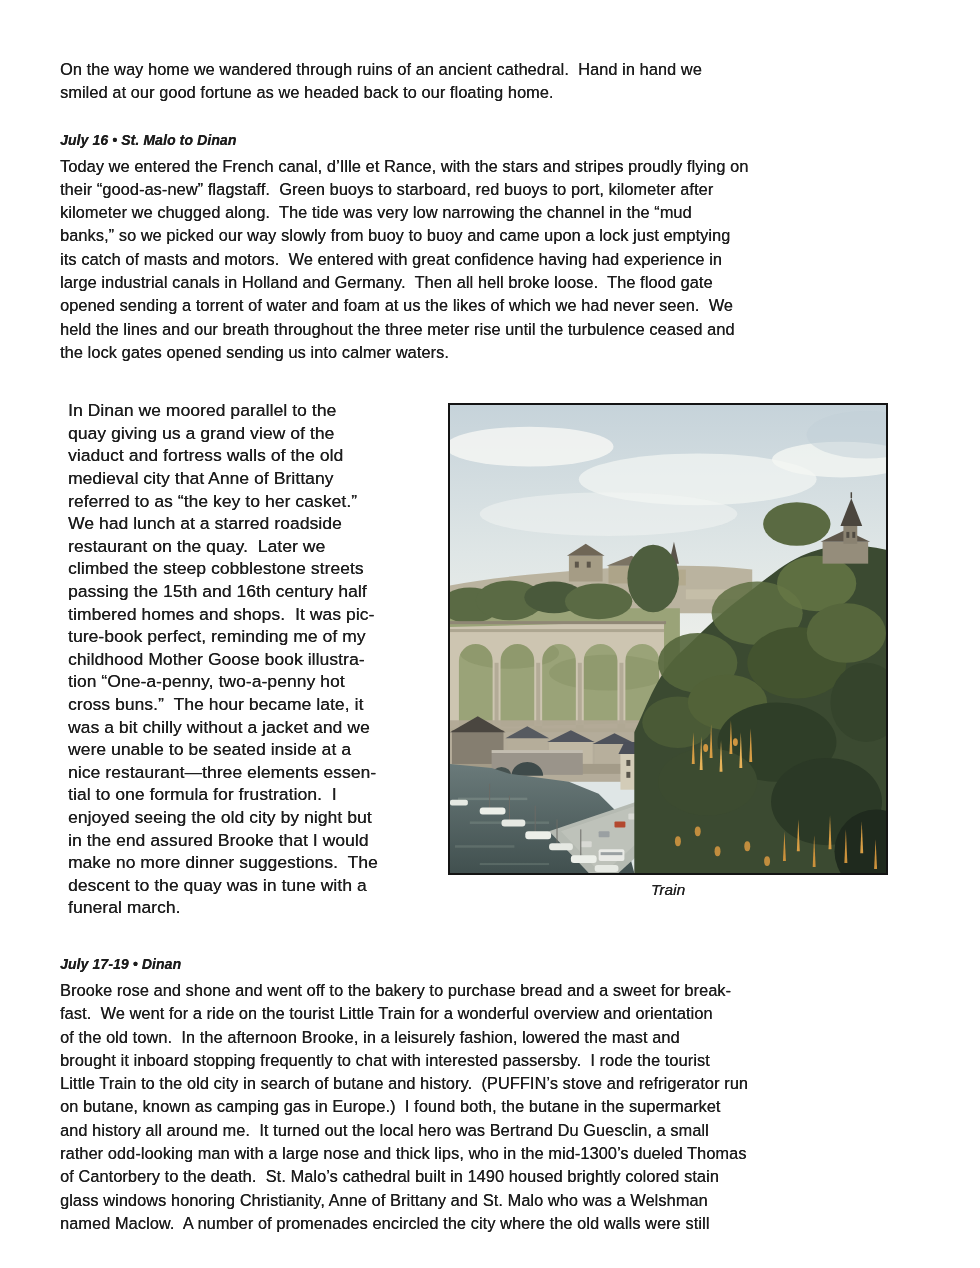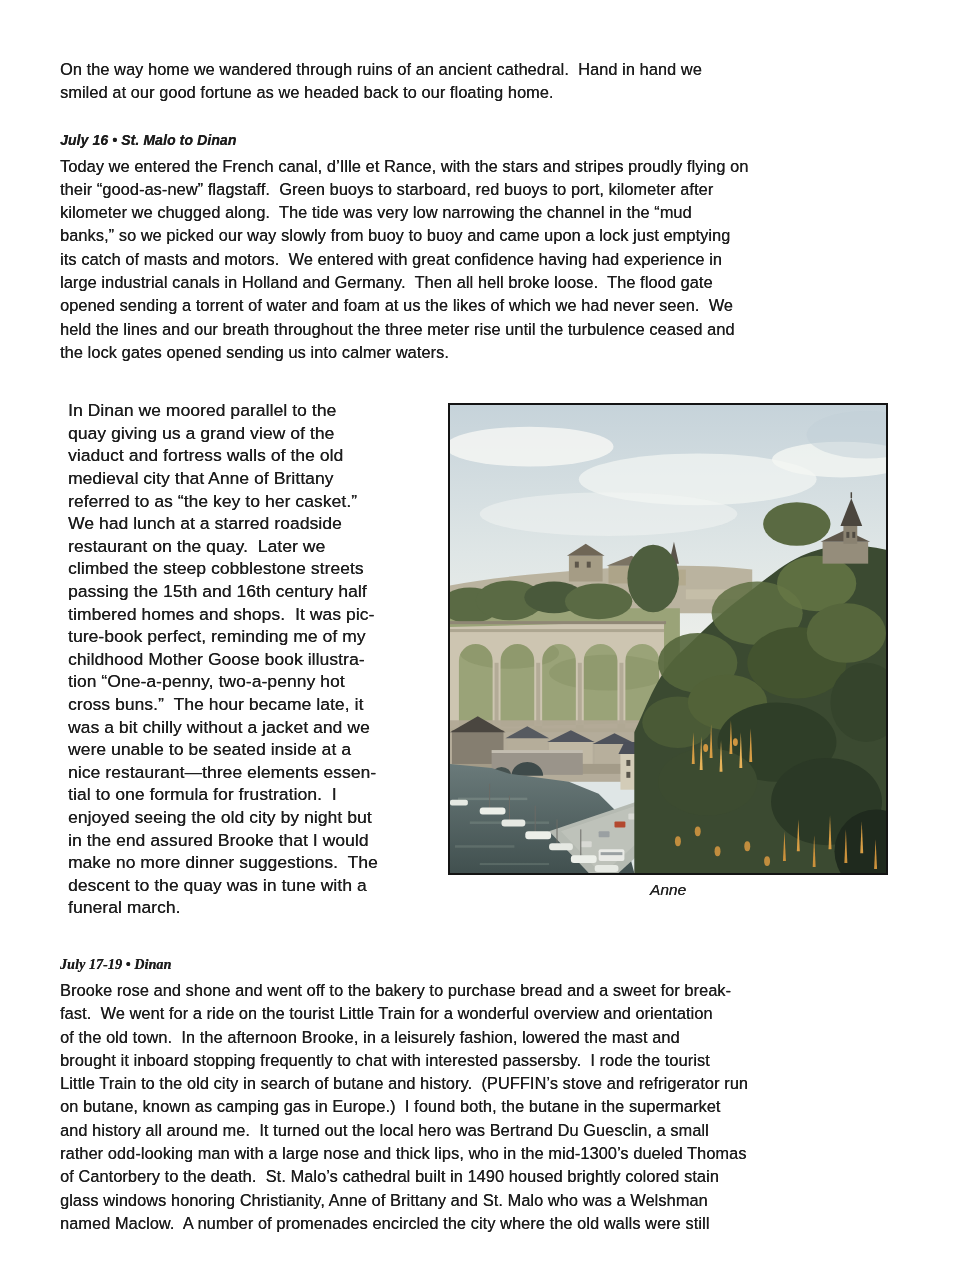--- a/index.html
+++ b/index.html
@@ -11,21 +11,21 @@
     border-radius:6px;
   }
   .body-text{
     margin:0;font-size:16.3px;line-height:23.3px;letter-spacing:0.1px;
     white-space:pre-wrap;
   }
   .heading{
     margin:24px 0 3px 0;font-size:14px;line-height:23px;
     font-style:italic;font-weight:bold;letter-spacing:0.1px;
   }
-  .heading.second{margin-top:26px;font-family:Liberation Serif, serif;}
+  .heading.second{margin-top:26px;}
   .two-col{display:flex;margin-top:27px;}
   .col-text{
     flex:none;width:372px;margin:8px;
     font-size:17.4px;line-height:22.6px;letter-spacing:0.1px;
     white-space:pre-wrap;
   }
   .figure{flex:none;margin:12px 0 0 0;width:444px;}
   .photo-frame{
     width:440px;height:472px;box-sizing:border-box;
     border:2px solid #141414;background:#dfe6e6;
@@ -237,21 +237,21 @@
           <polygon points="398,462 401,462 399.5,428" fill="#cb913b"></polygon>
           <polygon points="414,452 417,452 415.5,420" fill="#d79d44"></polygon>
           <polygon points="428,468 431,468 429.5,438" fill="#cb913b"></polygon>
           <ellipse cx="230" cy="440" rx="3" ry="5" fill="#d09540" opacity="0.9"></ellipse>
           <ellipse cx="250" cy="430" rx="3" ry="5" fill="#d09540" opacity="0.9"></ellipse>
           <ellipse cx="270" cy="450" rx="3" ry="5" fill="#d09540" opacity="0.9"></ellipse>
           <ellipse cx="300" cy="445" rx="3" ry="5" fill="#d09540" opacity="0.9"></ellipse>
           <ellipse cx="320" cy="460" rx="3" ry="5" fill="#d09540" opacity="0.9"></ellipse>
         </svg>
       </div>
-      <figcaption class="caption">Anne</figcaption>
+      <figcaption class="caption">Train</figcaption>
     </figure>
   </div>
 
   <h3 class="heading second">July 17-19 • Dinan</h3>
   <p class="body-text">Brooke rose and shone and went off to the bakery to purchase bread and a sweet for break-
 fast.  We went for a ride on the tourist Little Train for a wonderful overview and orientation
 of the old town.  In the afternoon Brooke, in a leisurely fashion, lowered the mast and
 brought it inboard stopping frequently to chat with interested passersby.  I rode the tourist
 Little Train to the old city in search of butane and history.  (PUFFIN’s stove and refrigerator run
 on butane, known as camping gas in Europe.)  I found both, the butane in the supermarket

